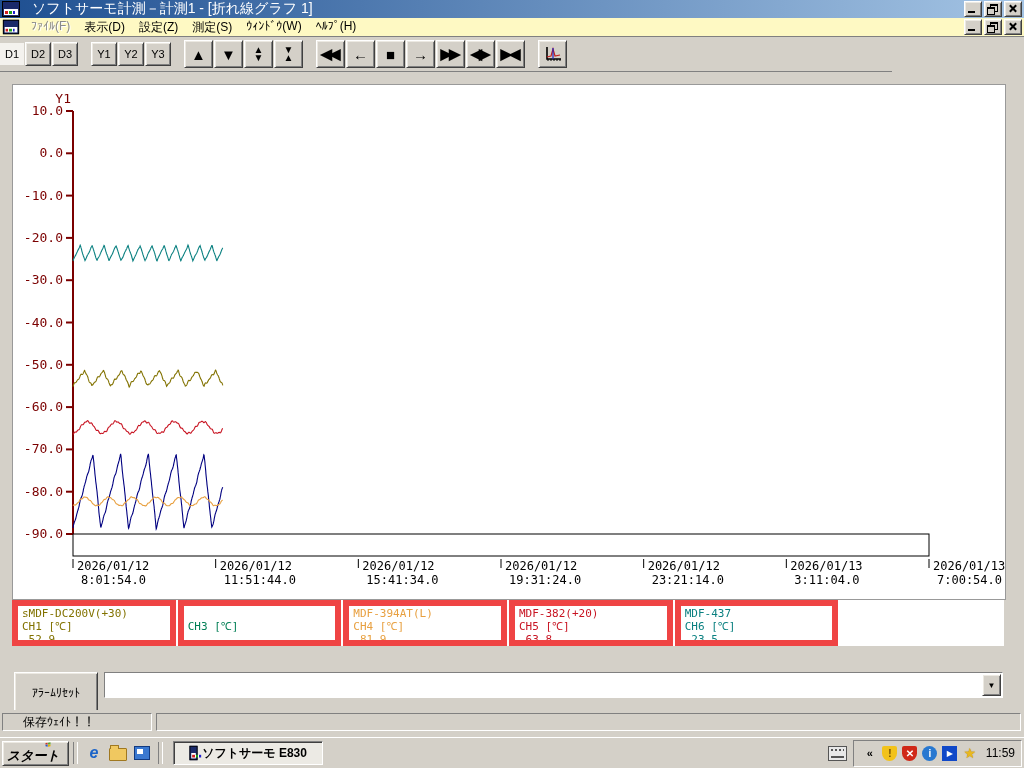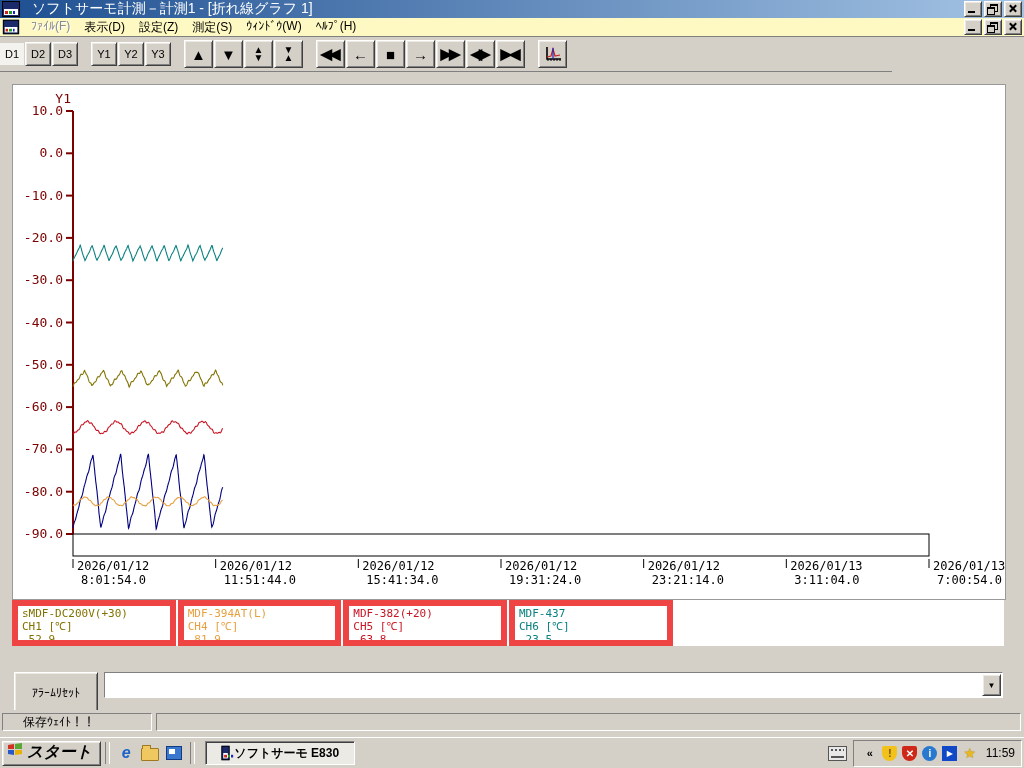--- a/index.html
+++ b/index.html
@@ -57,21 +57,21 @@
   .combo .cbtn{position:absolute;right:1px;top:1px;bottom:1px;width:17px;display:flex;align-items:center;justify-content:center;font-size:8px;color:#000;}
 
   
   .statusbar{position:absolute;left:0;top:710px;width:1024px;height:24px;background:#d4d0c8;}
   .statusbar .panel{position:absolute;top:3px;height:18px;font-size:12px;line-height:17px;padding-left:20px;box-sizing:border-box;color:#000;}
   .statusbar .p1{left:2px;width:150px;}
   .statusbar .p2{left:156px;right:3px;}
 
   
   .taskbar{position:absolute;left:0;top:737px;width:1024px;height:31px;background:#d4d0c8;border-top:1px solid #fff;box-sizing:border-box;display:flex;align-items:center;padding:0 2px;}
-  .start-btn{height:25px;padding:0 8px 0 4px;display:flex;align-items:flex-start;font-weight:bold;font-size:16px;font-style:italic;}
+  .start-btn{height:25px;padding:0 8px 0 4px;display:flex;align-items:flex-end;font-weight:bold;font-size:13px;font-style:italic;flex-direction:column;}
   .start-btn .flag{width:16px;height:14px;margin-right:4px;display:block;}
   .tb-divider{width:3px;height:22px;margin:0 4px;border-left:1px solid #808080;border-right:1px solid #fff;}
   .ql-icon{width:20px;height:20px;margin:0 2px;display:flex;align-items:center;justify-content:center;}
   .task-btn{height:24px;width:150px;margin-left:6px;display:flex;align-items:center;padding:0 15px;font-size:12px;font-weight:bold;background:#eceae4;border:1px solid;border-color:#808080 #fff #fff #808080;box-shadow:inset 1px 1px 0 #404040;white-space:nowrap;overflow:hidden;}
   .task-btn .appicon{transform:scale(.9);margin-right:4px;}
   .tray-wrap{margin-left:auto;display:flex;align-items:center;}
   .kbd-icon{width:17px;height:13px;background:#e8e8e8;border:1px solid #555;position:relative;margin-right:6px;}
   .kbd-icon::before{content:"";position:absolute;left:2px;top:2px;right:2px;height:2px;background:repeating-linear-gradient(to right,#555 0 2px,transparent 2px 4px);}
   .kbd-icon::after{content:"";position:absolute;left:2px;bottom:2px;right:2px;height:2px;background:#555;}
   .tray{height:25px;display:flex;align-items:center;padding:0 6px;border:1px solid;border-color:#808080 #fff #fff #808080;}
@@ -232,20 +232,25 @@
           <polyline points="60.0,443.0 60.3,441.5 60.5,440.1 60.8,439.0 61.1,438.0 61.3,437.2 61.6,436.5 61.9,435.9 62.1,435.3 62.4,434.6 62.7,433.8 62.9,432.8 63.2,431.7 63.5,430.5 63.7,429.4 64.0,428.3 64.3,427.3 64.5,426.4 64.8,425.6 65.1,424.8 65.3,423.9 65.6,422.9 65.9,421.8 66.2,420.6 66.4,419.2 66.7,417.8 67.0,416.5 67.2,415.3 67.5,414.3 67.8,413.5 68.0,412.9 68.3,412.4 68.6,411.9 68.8,411.3 69.1,410.6 69.4,409.7 69.6,408.6 69.9,407.4 70.2,406.1 70.4,404.7 70.7,403.4 71.0,402.2 71.2,401.2 71.5,400.3 71.8,399.4 72.0,398.6 72.3,397.7 72.6,396.8 72.8,395.7 73.1,394.5 73.4,393.4 73.6,392.2 73.9,391.2 74.2,390.3 74.4,389.5 74.7,388.9 75.0,388.3 75.2,387.7 75.5,387.0 75.8,386.1 76.0,385.1 76.3,383.8 76.6,382.4 76.9,380.9 77.1,379.4 77.4,378.1 77.7,376.9 77.9,375.9 78.2,375.1 78.5,374.5 78.7,373.8 79.0,373.2 79.3,372.4 79.5,371.5 79.8,370.5 80.1,370.6 80.3,373.0 80.6,375.4 80.9,377.9 81.1,380.5 81.4,383.2 81.7,385.9 81.9,388.6 82.2,391.3 82.5,393.8 82.7,396.2 83.0,398.4 83.3,400.5 83.5,402.6 83.8,404.8 84.1,407.1 84.3,409.7 84.6,412.4 84.9,415.3 85.1,418.3 85.4,421.3 85.7,424.3 85.9,427.1 86.2,429.7 86.5,432.1 86.8,434.4 87.0,436.6 87.3,438.8 87.6,441.1 87.8,442.5 88.1,441.5 88.4,440.6 88.6,439.7 88.9,438.8 89.2,437.9 89.4,436.9 89.7,435.8 90.0,434.6 90.2,433.4 90.5,432.2 90.8,431.2 91.0,430.3 91.3,429.6 91.6,428.9 91.8,428.4 92.1,427.8 92.4,427.2 92.6,426.3 92.9,425.2 93.2,424.0 93.4,422.6 93.7,421.1 94.0,419.6 94.2,418.3 94.5,417.1 94.8,416.2 95.0,415.3 95.3,414.6 95.6,414.0 95.8,413.2 96.1,412.4 96.4,411.5 96.6,410.5 96.9,409.4 97.2,408.3 97.4,407.2 97.7,406.2 98.0,405.4 98.3,404.6 98.5,403.8 98.8,403.1 99.1,402.2 99.3,401.2 99.6,400.0 99.9,398.7 100.1,397.3 100.4,395.8 100.7,394.5 100.9,393.3 101.2,392.2 101.5,391.4 101.7,390.8 102.0,390.3 102.3,389.8 102.5,389.2 102.8,388.5 103.1,387.6 103.3,386.5 103.6,385.3 103.9,384.0 104.1,382.8 104.4,381.6 104.7,380.5 104.9,379.5 105.2,378.6 105.5,377.8 105.7,376.9 106.0,375.9 106.3,374.8 106.5,373.6 106.8,372.4 107.1,371.2 107.3,370.0 107.6,368.9 107.9,370.3 108.2,373.1 108.4,376.1 108.7,379.1 109.0,382.0 109.2,384.9 109.5,387.5 109.8,390.0 110.0,392.3 110.3,394.4 110.6,396.5 110.8,398.6 111.1,400.8 111.4,403.1 111.6,405.7 111.9,408.4 112.2,411.1 112.4,413.9 112.7,416.7 113.0,419.4 113.2,421.9 113.5,424.4 113.8,426.8 114.0,429.2 114.3,431.7 114.6,434.3 114.8,437.0 115.1,439.8 115.4,442.6 115.6,443.3 115.9,442.5 116.2,441.4 116.4,440.2 116.7,438.9 117.0,437.4 117.2,436.0 117.5,434.6 117.8,433.4 118.0,432.4 118.3,431.6 118.6,430.9 118.8,430.4 119.1,429.8 119.4,429.2 119.7,428.5 119.9,427.6 120.2,426.5 120.5,425.3 120.7,424.1 121.0,422.9 121.3,421.7 121.5,420.7 121.8,419.8 122.1,418.9 122.3,418.0 122.6,417.1 122.9,416.1 123.1,415.0 123.4,413.8 123.7,412.5 123.9,411.2 124.2,410.0 124.5,409.0 124.7,408.1 125.0,407.4 125.3,406.9 125.5,406.4 125.8,405.8 126.1,405.2 126.3,404.3 126.6,403.3 126.9,402.0 127.1,400.6 127.4,399.2 127.7,397.8 127.9,396.5 128.2,395.4 128.5,394.4 128.7,393.6 129.0,392.8 129.3,392.0 129.6,391.2 129.8,390.3 130.1,389.3 130.4,388.2 130.6,387.1 130.9,386.0 131.2,385.0 131.4,384.1 131.7,383.4 132.0,382.7 132.2,382.0 132.5,381.3 132.8,380.5 133.0,379.4 133.3,378.2 133.6,376.9 133.8,375.4 134.1,373.9 134.4,372.5 134.6,371.3 134.9,370.3 135.2,369.5 135.4,368.8 135.7,371.5 136.0,374.5 136.2,377.3 136.5,380.1 136.8,382.7 137.0,385.1 137.3,387.5 137.6,389.8 137.8,392.2 138.1,394.6 138.4,397.2 138.6,399.8 138.9,402.5 139.2,405.1 139.4,407.7 139.7,410.2 140.0,412.5 140.3,414.8 140.5,417.0 140.8,419.2 141.1,421.5 141.3,423.9 141.6,426.6 141.9,429.5 142.1,432.4 142.4,435.5 142.7,438.5 142.9,441.3 143.2,444.0 143.5,443.4 143.7,442.1 144.0,440.8 144.3,439.4 144.5,438.0 144.8,436.8 145.1,435.6 145.3,434.7 145.6,433.8 145.9,433.0 146.1,432.2 146.4,431.3 146.7,430.4 146.9,429.3 147.2,428.2 147.5,427.0 147.7,426.0 148.0,425.0 148.3,424.2 148.5,423.4 148.8,422.8 149.1,422.2 149.3,421.5 149.6,420.7 149.9,419.6 150.1,418.4 150.4,417.1 150.7,415.6 150.9,414.1 151.2,412.7 151.5,411.5 151.8,410.5 152.0,409.6 152.3,408.9 152.6,408.3 152.8,407.7 153.1,407.1 153.4,406.3 153.6,405.3 153.9,404.3 154.2,403.1 154.4,401.9 154.7,400.8 155.0,399.8 155.2,398.9 155.5,398.0 155.8,397.2 156.0,396.4 156.3,395.4 156.6,394.3 156.8,393.1 157.1,391.8 157.4,390.4 157.6,389.1 157.9,387.9 158.2,386.8 158.4,386.0 158.7,385.3 159.0,384.8 159.2,384.3 159.5,383.7 159.8,383.1 160.0,382.2 160.3,381.2 160.6,380.0 160.8,378.7 161.1,377.3 161.4,376.0 161.6,374.8 161.9,373.7 162.2,372.7 162.5,371.9 162.7,371.0 163.0,370.2 163.3,370.0 163.5,372.5 163.8,374.9 164.1,377.3 164.3,379.7 164.6,382.1 164.9,384.7 165.1,387.4 165.4,390.2 165.7,393.2 165.9,396.1 166.2,399.0 166.5,401.7 166.7,404.2 167.0,406.5 167.3,408.6 167.5,410.6 167.8,412.7 168.1,414.8 168.3,417.1 168.6,419.6 168.9,422.3 169.1,425.1 169.4,428.0 169.7,430.9 169.9,433.7 170.2,436.4 170.5,438.9 170.7,441.4 171.0,443.1 171.3,442.0 171.5,440.9 171.8,439.9 172.1,439.1 172.3,438.3 172.6,437.5 172.9,436.6 173.2,435.7 173.4,434.6 173.7,433.3 174.0,432.0 174.2,430.5 174.5,429.2 174.8,427.9 175.0,426.9 175.3,426.0 175.6,425.4 175.8,424.8 176.1,424.3 176.4,423.8 176.6,423.1 176.9,422.3 177.2,421.3 177.4,420.1 177.7,418.8 178.0,417.4 178.2,416.2 178.5,415.0 178.8,413.9 179.0,413.0 179.3,412.1 179.6,411.3 179.8,410.4 180.1,409.4 180.4,408.3 180.6,407.2 180.9,405.9 181.2,404.8 181.4,403.7 181.7,402.8 182.0,402.0 182.2,401.4 182.5,400.8 182.8,400.2 183.0,399.6 183.3,398.8 183.6,397.8 183.9,396.6 184.1,395.2 184.4,393.7 184.7,392.2 184.9,390.9 185.2,389.7 185.5,388.6 185.7,387.8 186.0,387.0 186.3,386.4 186.5,385.7 186.8,384.9 187.1,384.0 187.3,383.0 187.6,382.0 187.9,380.8 188.1,379.8 188.4,378.7 188.7,377.8 188.9,377.0 189.2,376.3 189.5,375.5 189.7,374.7 190.0,373.7 190.3,372.6 190.5,371.3 190.8,369.9 191.1,370.3 191.3,372.4 191.6,374.7 191.9,377.1 192.1,379.8 192.4,382.6 192.7,385.6 192.9,388.6 193.2,391.6 193.5,394.5 193.8,397.1 194.0,399.6 194.3,402.0 194.6,404.2 194.8,406.4 195.1,408.7 195.4,411.1 195.6,413.6 195.9,416.3 196.2,418.9 196.4,421.6 196.7,424.1 197.0,426.6 197.2,429.0 197.5,431.3 197.8,433.6 198.0,435.9 198.3,438.3 198.6,441.0 198.8,442.0 199.1,441.4 199.4,440.9 199.6,440.4 199.9,439.7 200.2,438.9 200.4,437.9 200.7,436.7 201.0,435.3 201.2,433.9 201.5,432.4 201.8,431.1 202.0,429.9 202.3,428.9 202.6,428.0 202.8,427.2 203.1,426.5 203.4,425.8 203.6,425.0 203.9,424.1 204.2,423.0 204.4,421.9 204.7,420.8 205.0,419.8 205.3,418.8 205.5,417.9 205.8,417.2 206.1,416.5 206.3,415.7 206.6,414.9 206.9,414.0 207.1,412.8 207.4,411.5 207.7,410.1 207.9,408.6 208.2,407.2 208.5,405.9 208.7,404.9 209.0,404.0 209.3,403.3 209.5,402.8 209.8,402.2" fill="none" stroke="#000080" stroke-width="1.1"></polyline>
           <polyline points="60.0,420.6 60.3,420.3 60.5,420.1 60.8,420.0 61.1,419.9 61.3,419.9 61.6,420.0 61.9,420.0 62.1,420.1 62.4,420.0 62.7,419.9 62.9,419.7 63.2,419.4 63.5,419.1 63.7,418.8 64.0,418.5 64.3,418.2 64.5,418.0 64.8,417.8 65.1,417.6 65.3,417.4 65.6,417.1 65.9,416.7 66.2,416.3 66.4,415.8 66.7,415.3 67.0,414.8 67.2,414.4 67.5,414.2 67.8,414.0 68.0,413.9 68.3,413.9 68.6,413.9 68.8,413.9 69.1,413.8 69.4,413.7 69.6,413.5 69.9,413.2 70.2,412.8 70.4,412.5 70.7,412.3 71.0,412.1 71.2,412.0 71.5,412.0 71.8,412.1 72.0,412.1 72.3,412.2 72.6,412.3 72.8,412.3 73.1,412.3 73.4,412.3 73.6,412.4 73.9,412.5 74.2,412.7 74.4,413.0 74.7,413.3 75.0,413.8 75.2,414.2 75.5,414.6 75.8,414.9 76.0,415.1 76.3,415.2 76.6,415.3 76.9,415.3 77.1,415.4 77.4,415.5 77.7,415.7 77.9,416.0 78.2,416.4 78.5,416.8 78.7,417.3 79.0,417.7 79.3,418.1 79.5,418.5 79.8,418.7 80.1,418.9 80.3,419.1 80.6,419.3 80.9,419.5 81.1,419.7 81.4,419.9 81.7,420.2 81.9,420.5 82.2,420.6 82.5,420.7 82.7,420.8 83.0,420.7 83.3,420.5 83.5,420.3 83.8,420.2 84.1,420.0 84.3,420.0 84.6,420.0 84.9,420.2 85.1,420.3 85.4,420.4 85.7,420.5 85.9,420.5 86.2,420.3 86.5,420.1 86.8,419.8 87.0,419.4 87.3,419.0 87.6,418.6 87.8,418.3 88.1,418.0 88.4,417.8 88.6,417.6 88.9,417.4 89.2,417.1 89.4,416.8 89.7,416.4 90.0,416.0 90.2,415.6 90.5,415.2 90.8,414.9 91.0,414.7 91.3,414.5 91.6,414.4 91.8,414.4 92.1,414.4 92.4,414.3 92.6,414.1 92.9,413.9 93.2,413.5 93.4,413.1 93.7,412.7 94.0,412.4 94.2,412.1 94.5,411.9 94.8,411.8 95.0,411.8 95.3,411.9 95.6,412.1 95.8,412.2 96.1,412.3 96.4,412.4 96.6,412.5 96.9,412.5 97.2,412.5 97.4,412.6 97.7,412.8 98.0,413.0 98.3,413.3 98.5,413.6 98.8,413.9 99.1,414.2 99.3,414.4 99.6,414.6 99.9,414.7 100.1,414.7 100.4,414.8 100.7,414.9 100.9,415.1 101.2,415.3 101.5,415.7 101.7,416.2 102.0,416.7 102.3,417.3 102.5,417.8 102.8,418.2 103.1,418.5 103.3,418.7 103.6,418.9 103.9,419.0 104.1,419.1 104.4,419.2 104.7,419.4 104.9,419.6 105.2,419.8 105.5,420.1 105.7,420.2 106.0,420.4 106.3,420.4 106.5,420.4 106.8,420.4 107.1,420.3 107.3,420.2 107.6,420.2 107.9,420.3 108.2,420.4 108.4,420.5 108.7,420.7 109.0,420.8 109.2,420.8 109.5,420.8 109.8,420.6 110.0,420.2 110.3,419.8 110.6,419.4 110.8,419.0 111.1,418.6 111.4,418.2 111.6,418.0 111.9,417.8 112.2,417.7 112.4,417.5 112.7,417.3 113.0,417.1 113.2,416.8 113.5,416.5 113.8,416.1 114.0,415.8 114.3,415.4 114.6,415.2 114.8,415.0 115.1,414.8 115.4,414.7 115.6,414.6 115.9,414.4 116.2,414.1 116.4,413.8 116.7,413.4 117.0,413.0 117.2,412.6 117.5,412.2 117.8,412.0 118.0,411.9 118.3,411.9 118.6,411.9 118.8,412.1 119.1,412.3 119.4,412.5 119.7,412.6 119.9,412.7 120.2,412.7 120.5,412.6 120.7,412.6 121.0,412.6 121.3,412.6 121.5,412.8 121.8,413.0 122.1,413.2 122.3,413.5 122.6,413.7 122.9,413.9 123.1,414.1 123.4,414.2 123.7,414.3 123.9,414.5 124.2,414.6 124.5,414.9 124.7,415.3 125.0,415.7 125.3,416.2 125.5,416.8 125.8,417.3 126.1,417.8 126.3,418.1 126.6,418.4 126.9,418.5 127.1,418.6 127.4,418.6 127.7,418.7 127.9,418.8 128.2,418.9 128.5,419.1 128.7,419.4 129.0,419.7 129.3,420.0 129.6,420.2 129.8,420.4 130.1,420.4 130.4,420.5 130.6,420.5 130.9,420.5 131.2,420.5 131.4,420.6 131.7,420.6 132.0,420.8 132.2,420.9 132.5,420.9 132.8,420.9 133.0,420.7 133.3,420.5 133.6,420.1 133.8,419.7 134.1,419.3 134.4,418.9 134.6,418.6 134.9,418.3 135.2,418.1 135.4,418.0 135.7,418.0 136.0,417.9 136.2,417.8 136.5,417.6 136.8,417.4 137.0,417.0 137.3,416.6 137.6,416.2 137.8,415.8 138.1,415.5 138.4,415.2 138.6,415.0 138.9,414.8 139.2,414.6 139.4,414.3 139.7,414.1 140.0,413.7 140.3,413.4 140.5,413.0 140.8,412.6 141.1,412.4 141.3,412.2 141.6,412.1 141.9,412.2 142.1,412.3 142.4,412.5 142.7,412.6 142.9,412.8 143.2,412.8 143.5,412.8 143.7,412.7 144.0,412.6 144.3,412.4 144.5,412.3 144.8,412.3 145.1,412.4 145.3,412.5 145.6,412.8 145.9,413.0 146.1,413.3 146.4,413.6 146.7,413.8 146.9,414.0 147.2,414.2 147.5,414.4 147.7,414.6 148.0,414.9 148.3,415.3 148.5,415.7 148.8,416.2 149.1,416.7 149.3,417.1 149.6,417.5 149.9,417.8 150.1,417.9 150.4,418.0 150.7,418.1 150.9,418.1 151.2,418.2 151.5,418.3 151.8,418.5 152.0,418.8 152.3,419.2 152.6,419.6 152.8,419.9 153.1,420.3 153.4,420.5 153.6,420.6 153.9,420.7 154.2,420.7 154.4,420.7 154.7,420.7 155.0,420.7 155.2,420.7 155.5,420.7 155.8,420.8 156.0,420.8 156.3,420.7 156.6,420.6 156.8,420.3 157.1,420.0 157.4,419.7 157.6,419.3 157.9,419.0 158.2,418.8 158.4,418.6 158.7,418.5 159.0,418.5 159.2,418.5 159.5,418.5 159.8,418.3 160.0,418.1 160.3,417.8 160.6,417.4 160.8,416.9 161.1,416.4 161.4,416.0 161.6,415.6 161.9,415.2 162.2,414.9 162.5,414.7 162.7,414.5 163.0,414.3 163.3,414.1 163.5,413.8 163.8,413.5 164.1,413.2 164.3,413.0 164.6,412.7 164.9,412.6 165.1,412.5 165.4,412.5 165.7,412.6 165.9,412.7 166.2,412.8 166.5,412.8 166.7,412.8 167.0,412.7 167.3,412.5 167.5,412.3 167.8,412.1 168.1,411.9 168.3,411.9 168.6,412.0 168.9,412.2 169.1,412.5 169.4,412.9 169.7,413.2 169.9,413.6 170.2,413.8 170.5,414.1 170.7,414.3 171.0,414.5 171.3,414.7 171.5,414.9 171.8,415.2 172.1,415.5 172.3,415.9 172.6,416.3 172.9,416.7 173.2,417.0 173.4,417.2 173.7,417.4 174.0,417.5 174.2,417.6 174.5,417.7 174.8,417.8 175.0,418.0 175.3,418.3 175.6,418.7 175.8,419.2 176.1,419.7 176.4,420.1 176.6,420.4 176.9,420.6 177.2,420.7 177.4,420.8 177.7,420.7 178.0,420.6 178.2,420.5 178.5,420.5 178.8,420.5 179.0,420.5 179.3,420.5 179.6,420.6 179.8,420.5 180.1,420.5 180.4,420.3 180.6,420.1 180.9,419.8 181.2,419.6 181.4,419.4 181.7,419.2 182.0,419.1 182.2,419.0 182.5,419.0 182.8,419.0 183.0,418.9 183.3,418.7 183.6,418.4 183.9,418.0 184.1,417.5 184.4,417.0 184.7,416.4 184.9,415.9 185.2,415.5 185.5,415.2 185.7,415.0 186.0,414.8 186.3,414.7 186.5,414.6 186.8,414.4 187.1,414.2 187.3,414.0 187.6,413.7 187.9,413.4 188.1,413.2 188.4,413.0 188.7,412.8 188.9,412.8 189.2,412.8 189.5,412.8 189.7,412.8 190.0,412.7 190.3,412.6 190.5,412.4 190.8,412.2 191.1,411.9 191.3,411.8 191.6,411.7 191.9,411.7 192.1,411.9 192.4,412.2 192.7,412.5 192.9,412.9 193.2,413.3 193.5,413.7 193.8,413.9 194.0,414.1 194.3,414.3 194.6,414.4 194.8,414.5 195.1,414.6 195.4,414.8 195.6,415.1 195.9,415.4 196.2,415.8 196.4,416.1 196.7,416.5 197.0,416.7 197.2,416.9 197.5,417.1 197.8,417.3 198.0,417.5 198.3,417.7 198.6,418.0 198.8,418.4 199.1,418.8 199.4,419.3 199.6,419.7 199.9,420.1 200.2,420.4 200.4,420.6 200.7,420.6 201.0,420.5 201.2,420.4 201.5,420.3 201.8,420.2 202.0,420.2 202.3,420.2 202.6,420.3 202.8,420.4 203.1,420.5 203.4,420.6 203.6,420.6 203.9,420.5 204.2,420.4 204.4,420.2 204.7,420.0 205.0,419.8 205.3,419.6 205.5,419.5 205.8,419.4 206.1,419.3 206.3,419.2 206.6,419.0 206.9,418.8 207.1,418.4 207.4,418.0 207.7,417.5 207.9,416.9 208.2,416.4 208.5,416.0 208.7,415.7 209.0,415.4 209.3,415.3 209.5,415.2 209.8,415.2" fill="none" stroke="#e8a040" stroke-width="1.1"></polyline>
         </svg>
     </div>
     <div class="legend" id="legend">
         <div class="cell" style="color: rgb(130, 114, 0);">
           <div>sMDF-DC200V(+30)</div>
           <div>CH1 [℃]</div>
           <div>-52.9</div>
         </div>
+        <div class="cell" style="color: rgb(0, 127, 85);">
+          <div>&nbsp;</div>
+          <div>CH3 [℃]</div>
+          <div>-----</div>
+        </div>
         <div class="cell" style="color: rgb(232, 160, 64);">
           <div>MDF-394AT(L)</div>
           <div>CH4 [℃]</div>
           <div>-81.9</div>
         </div>
         <div class="cell" style="color: rgb(200, 20, 34);">
           <div>MDF-382(+20)</div>
           <div>CH5 [℃]</div>
           <div>-63.8</div>
         </div>

